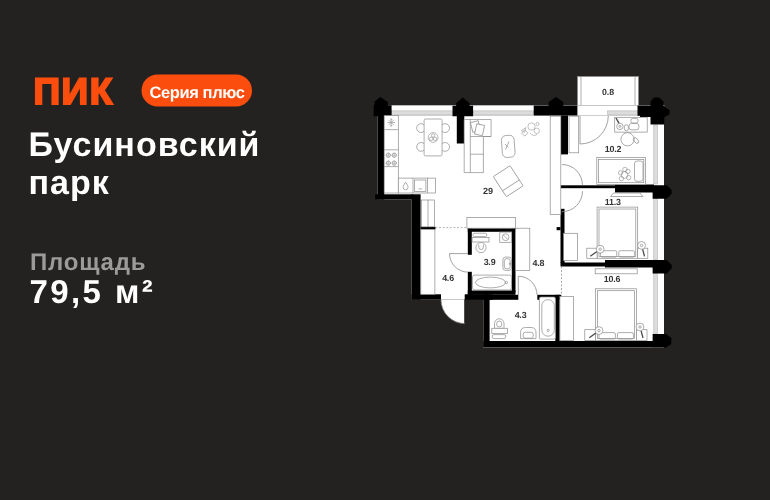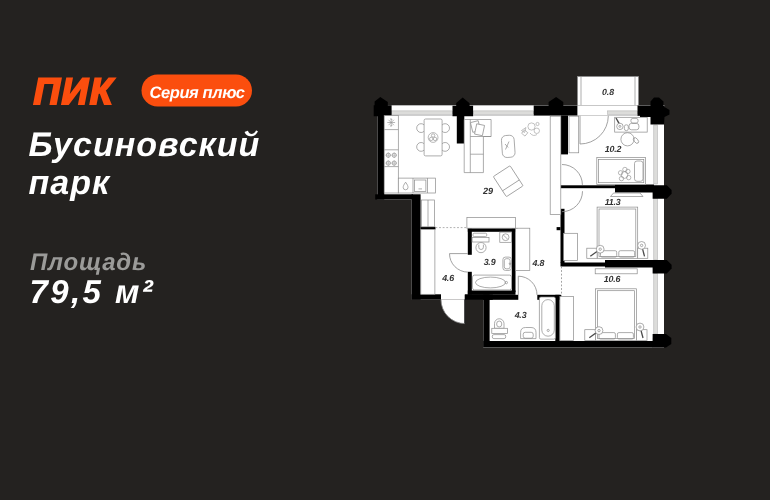--- a/index.html
+++ b/index.html
@@ -1,17 +1,17 @@
 <!DOCTYPE html>
 <html><head>
 <meta charset="utf-8">
 <style>
   html,body{margin:0;padding:0;}
   body{width:770px;height:500px;background:#242220;overflow:hidden;font-family:"Liberation Sans",sans-serif;}
-  .stage{position:relative;width:686px;height:500px;font-style:italic;}
+  .stage{position:relative;width:686px;height:500px;}
   svg{position:absolute;top:0;left:0;}
 </style>
 </head>
 <body>
 <div class="stage">
 <svg width="770" height="500" viewBox="0 0 770 500" text-rendering="geometricPrecision" font-family="Liberation Sans, sans-serif">
 
   <rect x="0" y="0" width="770" height="500" fill="#242220"></rect>
 
   <text x="33.5" y="103.8" font-size="37" font-weight="bold" fill="#fb4e0e" stroke="#fb4e0e" stroke-width="2" letter-spacing="1.5">ПИК</text>

